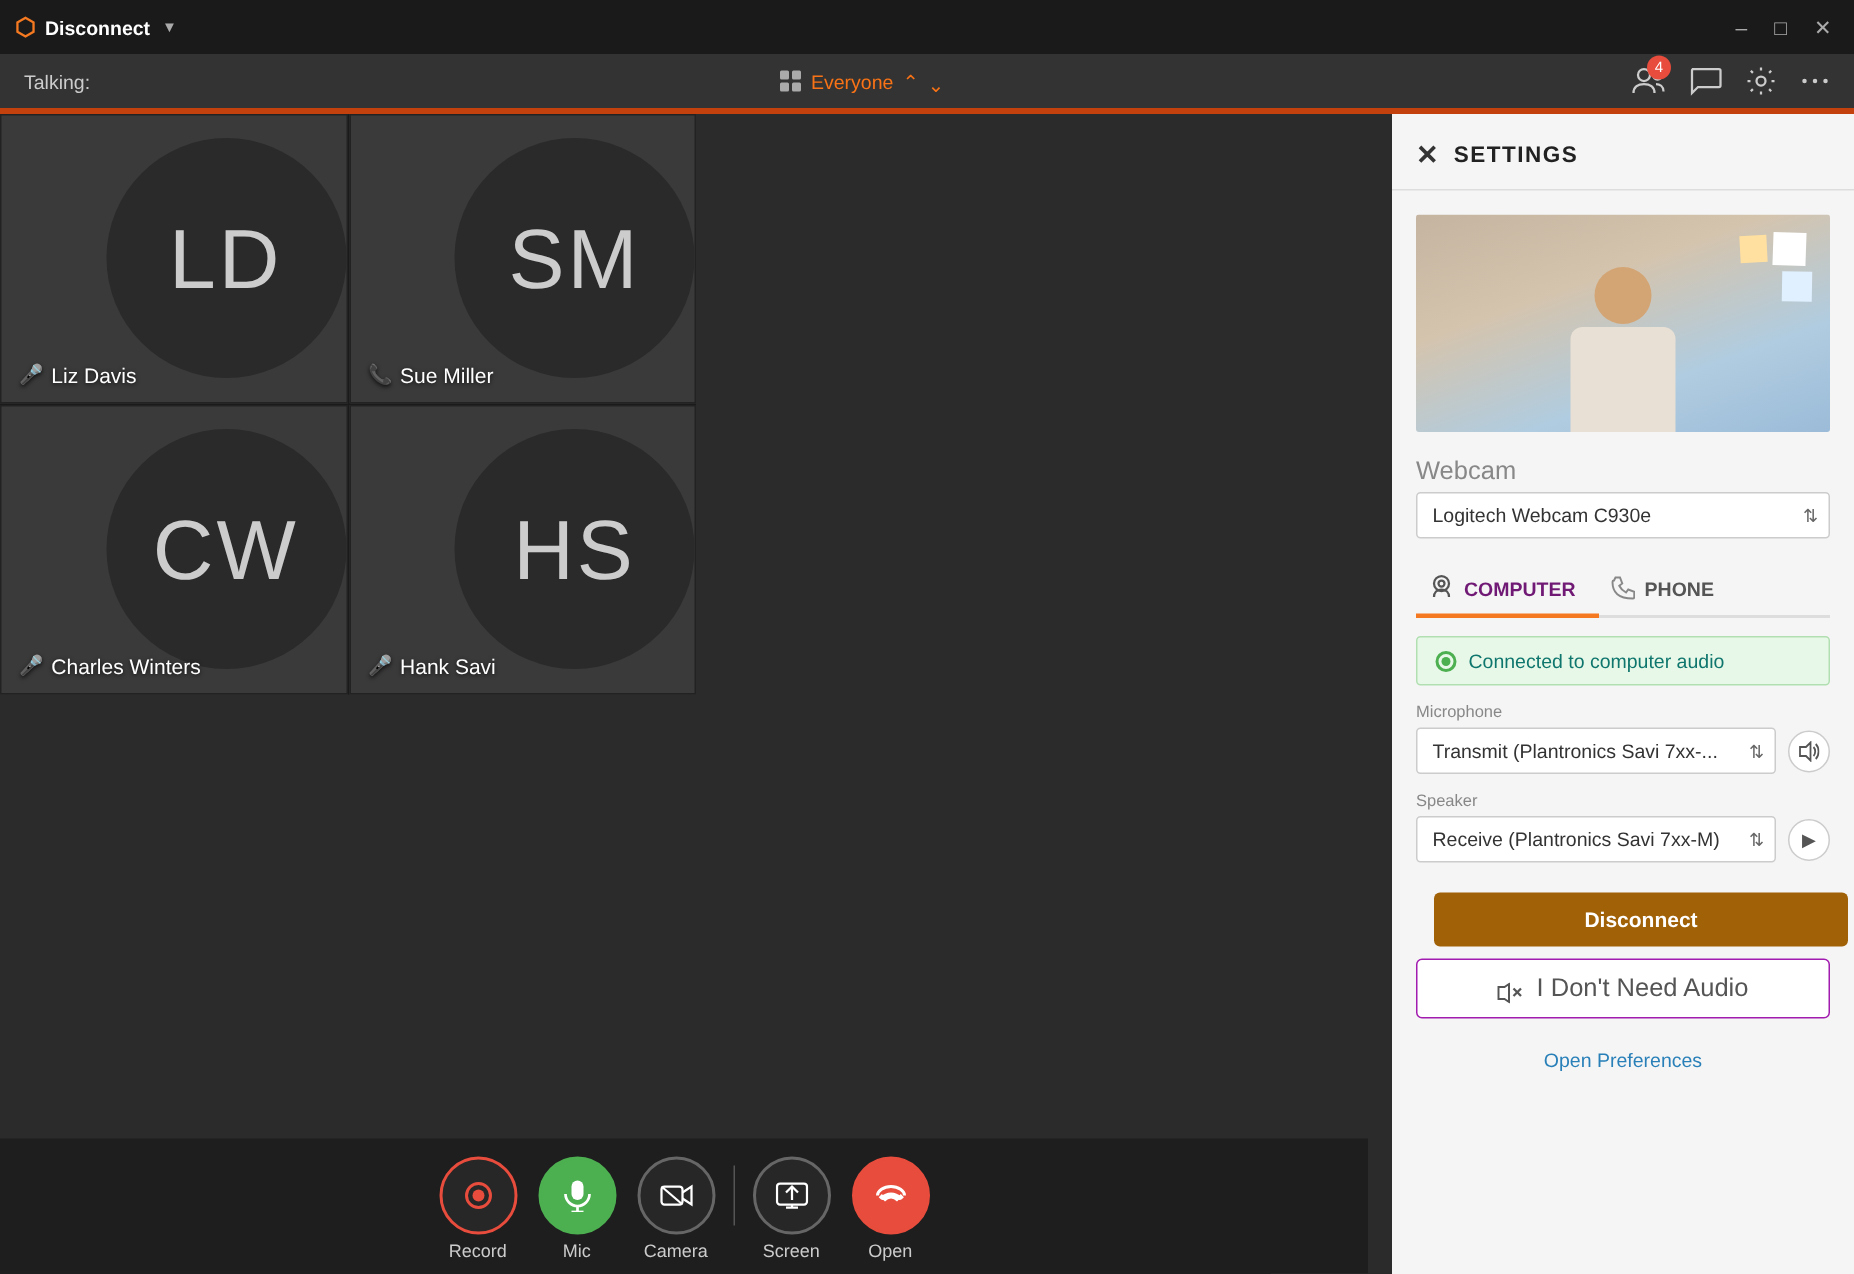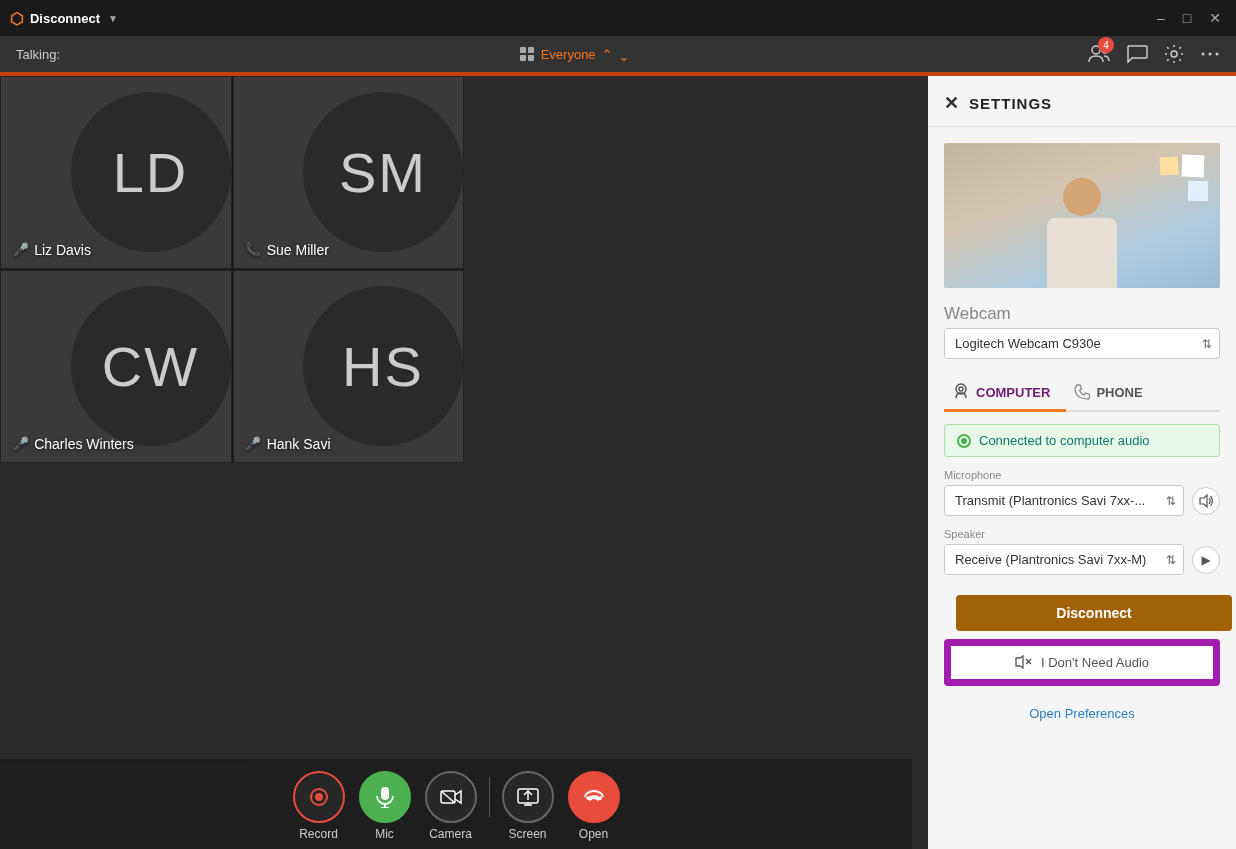--- a/index.html
+++ b/index.html
@@ -350,31 +350,31 @@
       border: none;
       border-radius: 4px;
       font-size: 14px;
       font-weight: 600;
       cursor: pointer;
       text-align: center;
     }
 
     .no-audio-btn {
       display: flex;
-      align-items: flex-start;
+      align-items: flex-end;
       justify-content: center;
       gap: 8px;
       width: calc(100% - 32px);
       margin: 0 16px 12px;
       padding: 9px;
       background: #fff;
       color: #555;
-      border: 7px solid #a21caf;
+      border: 1px solid #a21caf;
       border-radius: 4px;
-      font-size: 13px;
+      font-size: 17px;
       cursor: pointer;
     }
 
     .open-prefs-link {
       display: block;
       text-align: center;
       color: #2980b9;
       font-size: 13px;
       padding: 8px 16px 16px;
       cursor: pointer;

